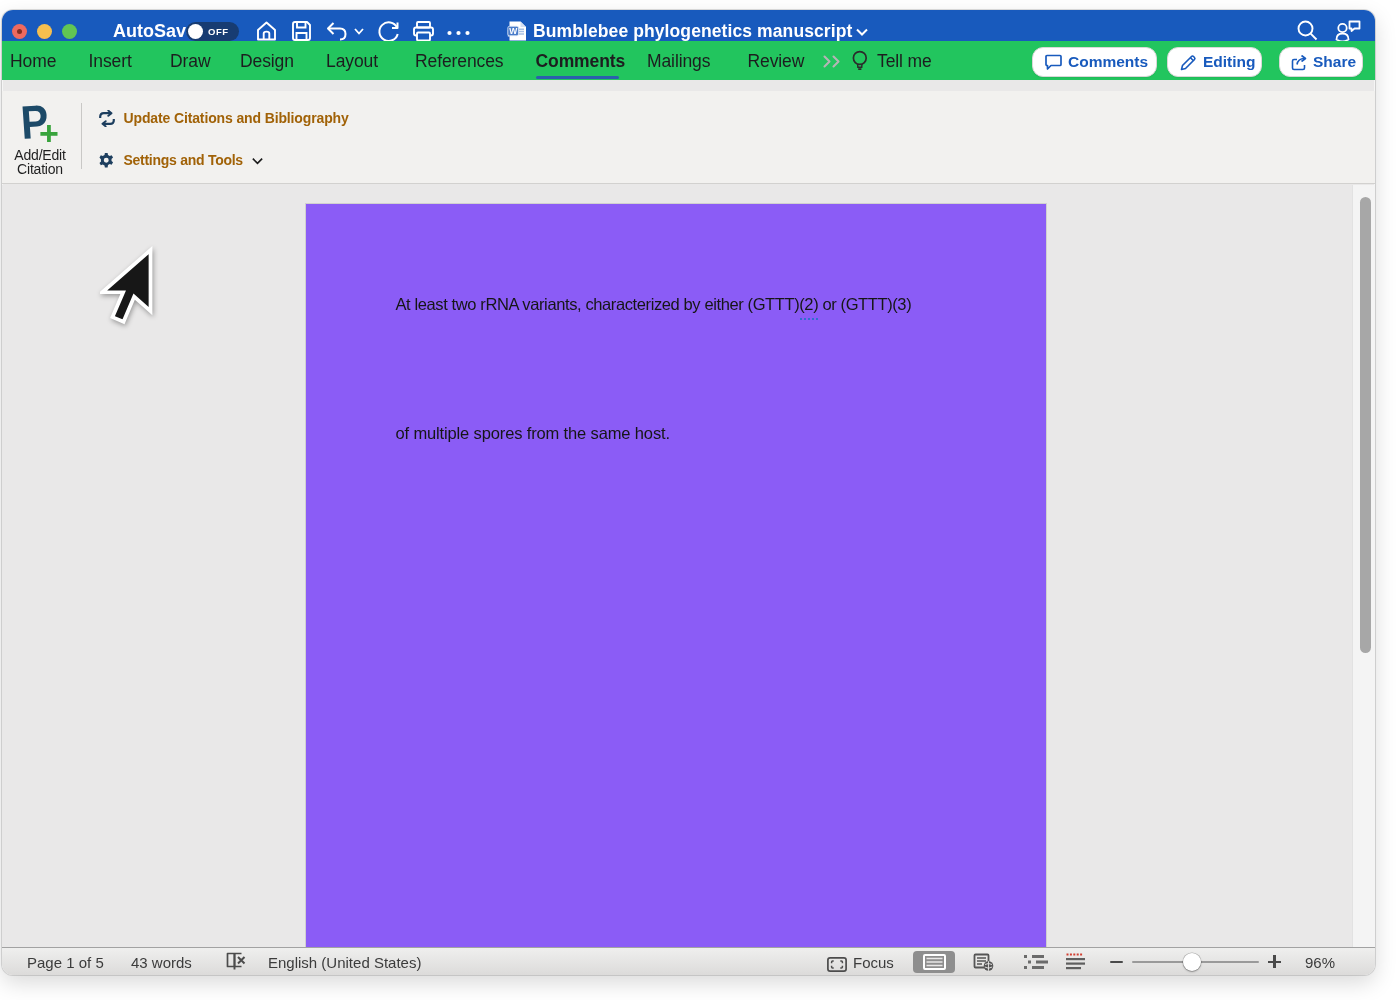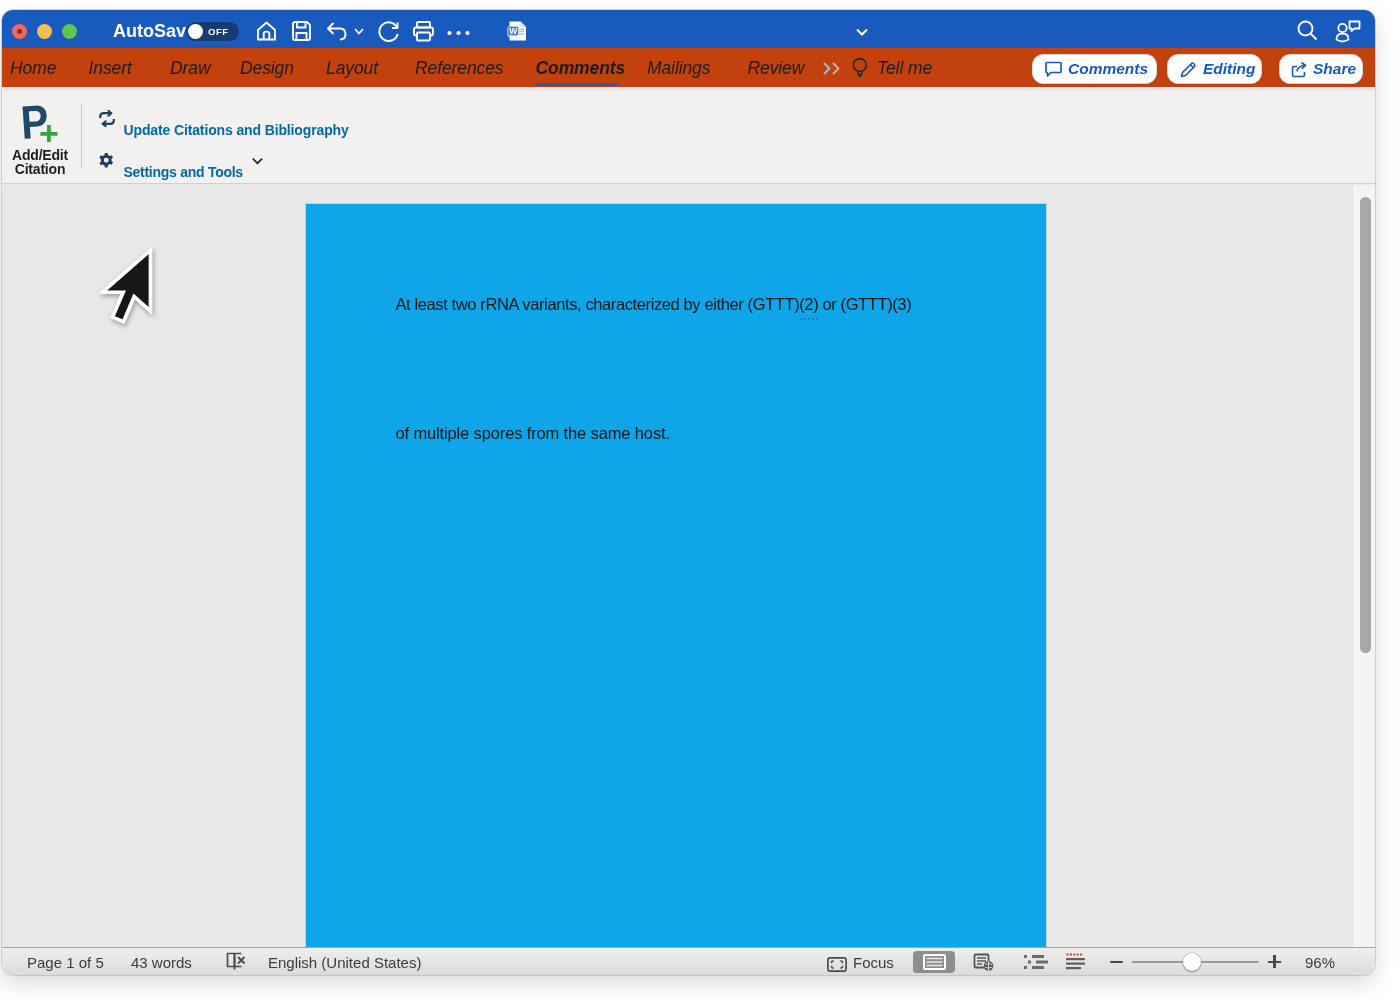--- a/index.html
+++ b/index.html
@@ -17,36 +17,36 @@
   #tl-red::after { content:""; position:absolute; left:5px; top:5px; width:5px; height:5px; border-radius:50%; background:#852f23; }
   #tl-yel { left:35px; background:#f5bf4f; }
   #tl-grn { left:60px; background:#61c554; }
   #autosave { position:absolute; left:111px; top:0; height:51px; line-height:43px; color:#ffffff; font-size:18px; font-weight:bold; }
   #toggle { position:absolute; left:184px; top:12px; width:53px; height:19px; border-radius:10px; background:#173c72; }
   #toggle .knob { position:absolute; left:2px; top:2px; width:15px; height:15px; background:#ffffff; border-radius:50%; }
   #toggle .off { position:absolute; left:22px; top:0; height:22px; line-height:19px; color:#fff; font-size:9.5px; font-weight:bold; letter-spacing:0.5px; }
   .tbi { position:absolute; top:9px; }
   #doctitle { position:absolute; left:531px; top:0; height:42px; line-height:43px; color:#ffffff; font-size:17.5px; font-weight:bold; letter-spacing:0.1px; }
   
-  #tabrow { position:absolute; left:0; top:38px; width:100%; height:39px; background:#c2410c;font-style:italic; }
+  #tabrow { position:absolute; left:0; top:31px; width:100%; height:39px; background:#22c55e; }
   .tab { position:absolute; top:0; height:39px; line-height:40px; font-size:17.5px; color:#1d1d1f; letter-spacing:-0.1px; }
   .tab.b { font-weight:bold; }
   #ppunder { position:absolute; left:534px; top:35px; width:83px; height:3.5px; border-radius:2px; background:#2b5fad; }
   .hbtn { position:absolute; top:6px; height:30px; background:#ffffff; border:1px solid #d9d8d7; border-radius:11px; color:#185abd; font-size:15.5px; font-weight:bold; line-height:28px; box-shadow:0 1px 1px rgba(0,0,0,0.05); }
   
   #ribbon { position:absolute; left:0; top:81px; width:100%; height:93px; background:#f2f1ef; border-bottom:1.5px solid #d2d1cf; }
   #plogo { position:absolute; left:17px; top:9px; width:42px; height:40px; }
   #plogo .P { position:absolute; left:0; top:-5px; font-size:47px; font-weight:bold; color:#1d4a68; transform:rotate(-4deg) scaleX(0.88); transform-origin:left top; font-family:"Liberation Sans", sans-serif; }
   #plogo .plus { position:absolute; left:20px; top:14px; font-size:34px; font-weight:bold; color:#38a33c; }
-  #addedit { position:absolute; left:0px; top:57px; width:76px; text-align:center; font-size:14px; line-height:14px; color:#1f1f1f; letter-spacing:-0.2px;font-weight:bold; }
+  #addedit { position:absolute; left:0px; top:57px; width:76px; text-align:center; font-size:14px; line-height:14px; color:#1f1f1f; letter-spacing:-0.2px; }
   #rdivider { position:absolute; left:79px; top:12px; width:1px; height:66px; background:#c9c8c6; }
-  .ribtext { position:absolute; left:121.5px; font-size:14px; font-weight:bold; color:#0369a1; line-height:14px; letter-spacing:0px;margin-top:12px; }
+  .ribtext { position:absolute; left:121.5px; font-size:14px; font-weight:bold; color:#a16207; line-height:14px; letter-spacing:0px; }
   
   #docarea { position:absolute; left:0; top:175.5px; width:1352px; height:762px; background:#e9e8e8; }
-  #page { position:absolute; left:304px; top:18.5px; width:740px; height:743.5px; background:#0ea5e9; box-shadow:0 0 0 1px rgba(0,0,0,0.10); }
+  #page { position:absolute; left:304px; top:18.5px; width:740px; height:743.5px; background:#8b5cf6; box-shadow:0 0 0 1px rgba(0,0,0,0.10); }
   .dline { position:absolute; left:89.5px; white-space:nowrap; font-size:16.5px; color:#161616; }
   #squig { position:absolute; left:494px; top:114px; width:19px; height:2px; background-image:linear-gradient(90deg,#2f6fd0 0 2px,transparent 2px 4px); background-size:4px 2px; }
   
   #sbgutter { position:absolute; right:0; top:175.5px; width:23px; height:762px; background:#f4f4f4; border-left:1px solid #e2e2e2; }
   #sbthumb { position:absolute; left:1357.5px; top:187px; width:11px; height:456px; border-radius:6px; background:#a7a7a7; }
   
   #status { position:absolute; left:0; bottom:0; width:100%; height:27.5px; background:linear-gradient(#efefee,#dcdbda); border-top:1.5px solid #a2a2a2; }
   .st { position:absolute; top:0; height:27px; line-height:29px; font-size:15px; color:#3c3c3c; }
   #viewsel { position:absolute; left:911px; top:3px; width:42px; height:22px; background:#8e8e8e; border-radius:4px; }
 </style>
@@ -96,20 +96,21 @@
     </svg>
 
     <svg class="tbi" style="left:505px; top:11.5px" width="22" height="21" viewBox="0 0 22 21">
       <path d="M2.5 9 H0.8 V15.5 H2.5 Z" fill="#e8eef8"></path>
       <path d="M2.5 0.5 H13.5 L19 6 V19.5 H2.5 Z" fill="#ffffff"></path>
       <path d="M13.5 0.5 L19 6 H13.5 Z" fill="#d3dff2"></path>
       <path d="M12 8.2 H17 M12 10.6 H17 M12 13 H17" stroke="#a7c0e4" stroke-width="1.5"></path>
       <rect x="0.8" y="5.3" width="10.7" height="9.4" rx="1.6" fill="#4a7cc9" stroke="#d8e4f5" stroke-width="0.8"></rect>
       <text x="6.2" y="12.6" font-size="8.5" font-weight="bold" fill="#fff" text-anchor="middle" font-family="Liberation Sans, sans-serif">W</text>
     </svg>
+    <div id="doctitle">Bumblebee phylogenetics manuscript</div>
     <svg class="tbi" style="left:852px; top:17px" width="16" height="10" viewBox="0 0 16 10" fill="none" stroke="#fff" stroke-width="2">
       <path d="M3 2.5 L8 7.5 L13 2.5"></path>
     </svg>
     <svg class="tbi" style="left:1293px; top:8px" width="25" height="25" viewBox="0 0 25 25" fill="none" stroke="#fff" stroke-width="1.9">
       <circle cx="10.5" cy="10.5" r="7"></circle>
       <path d="M15.7 15.7 L21.5 21.5"></path>
     </svg>
     <svg class="tbi" style="left:1332px; top:8px" width="30" height="26" viewBox="0 0 30 26" fill="none" stroke="#fff" stroke-width="1.8">
       <circle cx="8.5" cy="10" r="4.2"></circle>
       <path d="M2.5 21.5 Q2.5 15.5 8.5 15.5 Q14.5 15.5 14.5 21.5 Q11 23.5 8.5 23.5 Q6 23.5 2.5 21.5 Z"></path>

